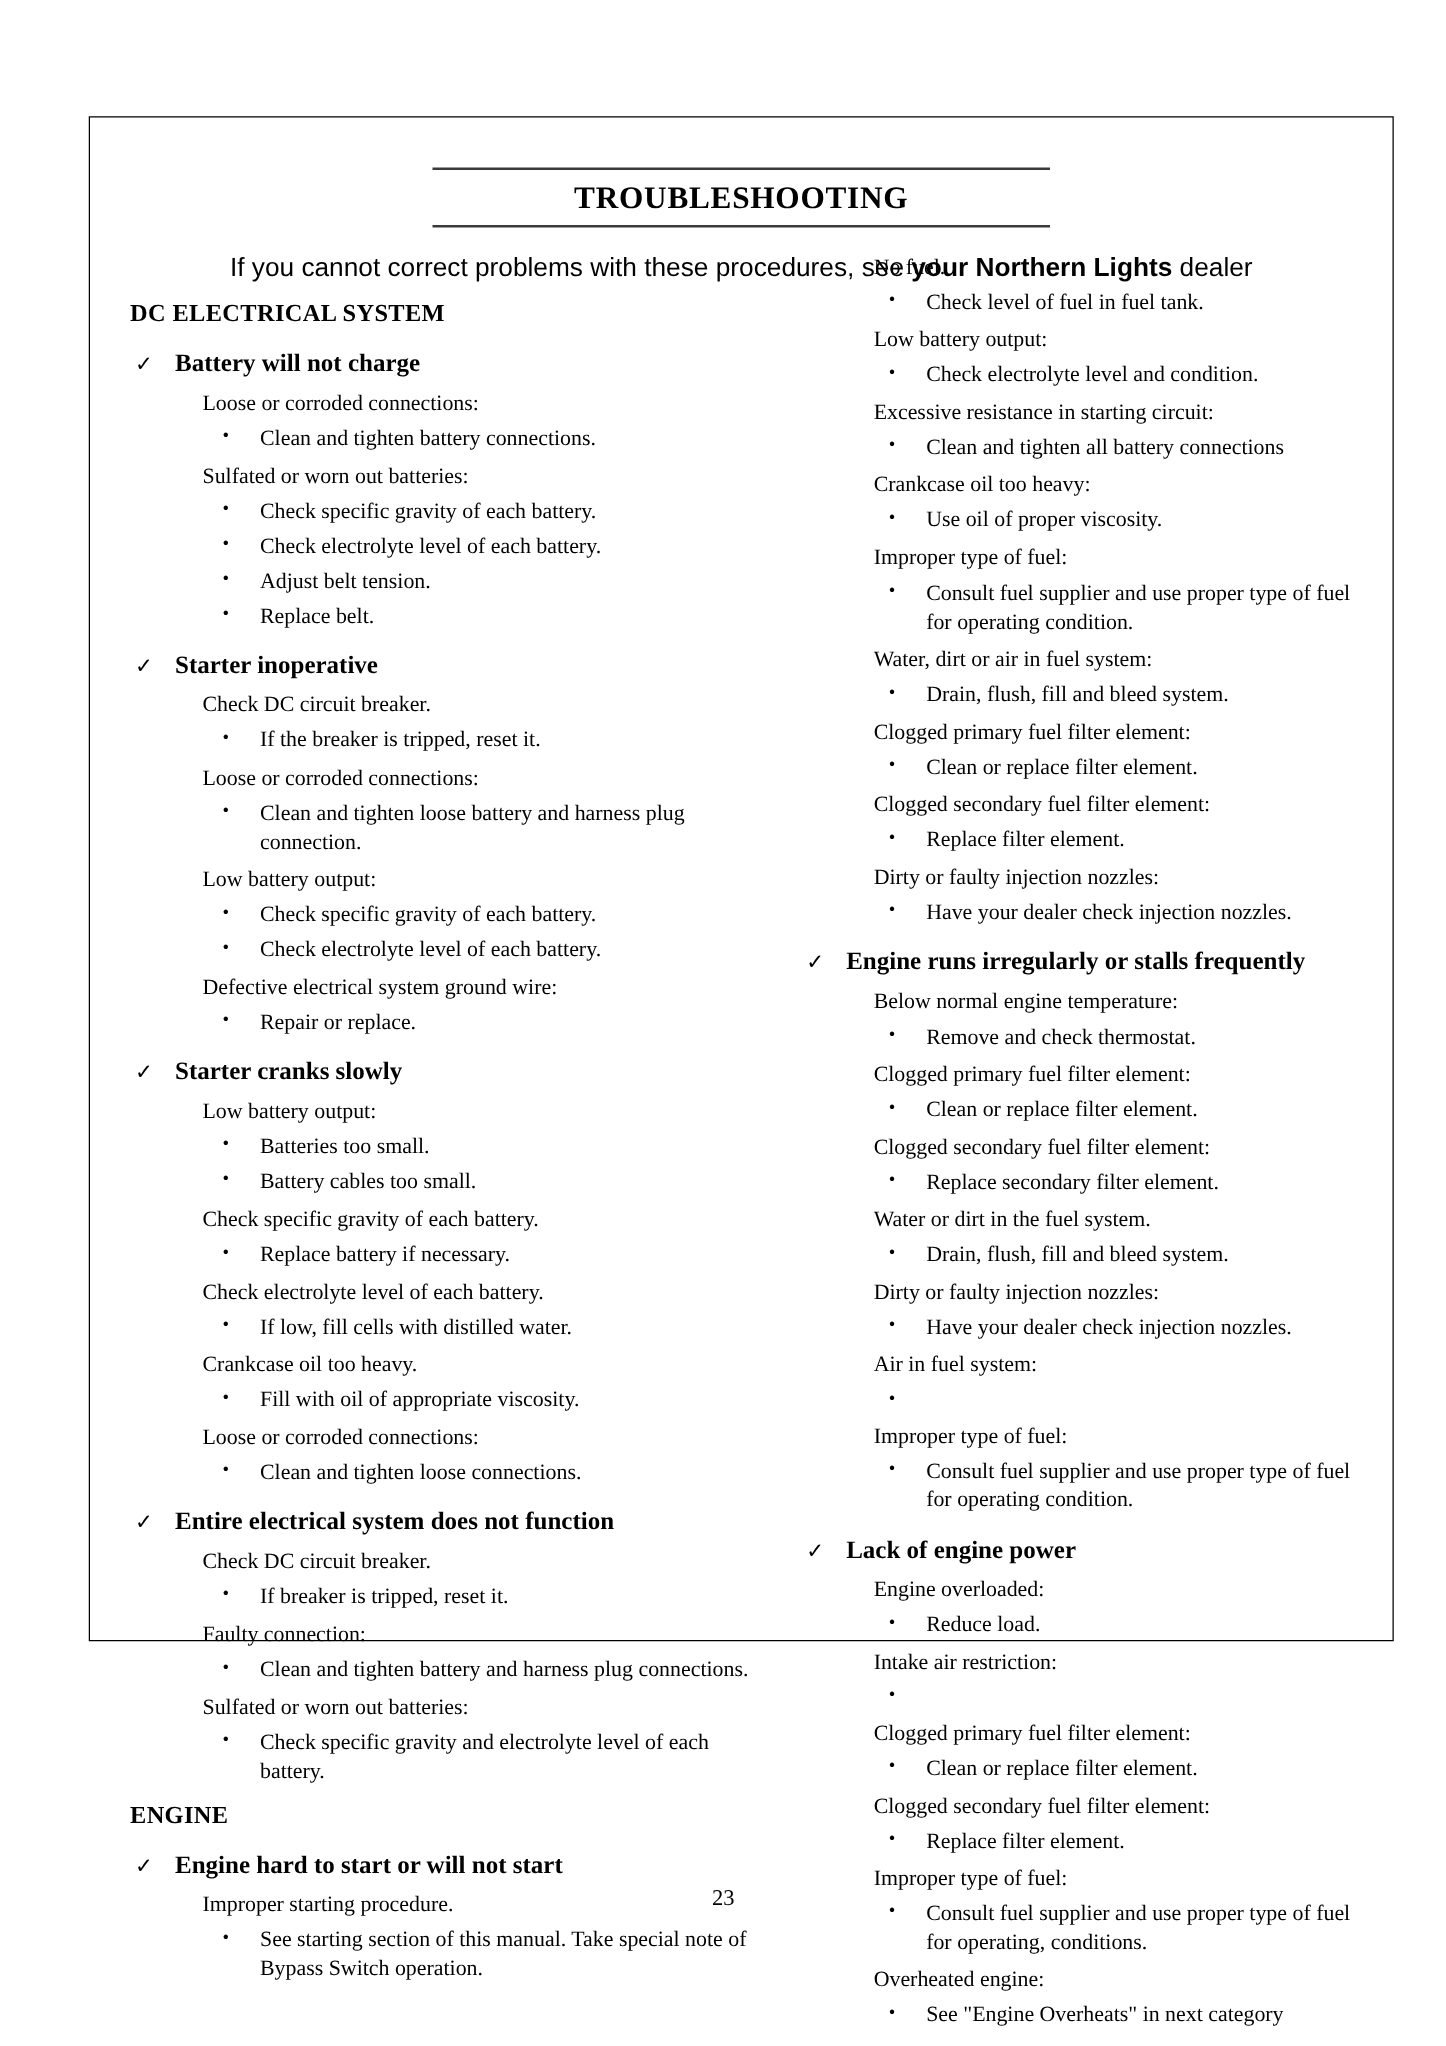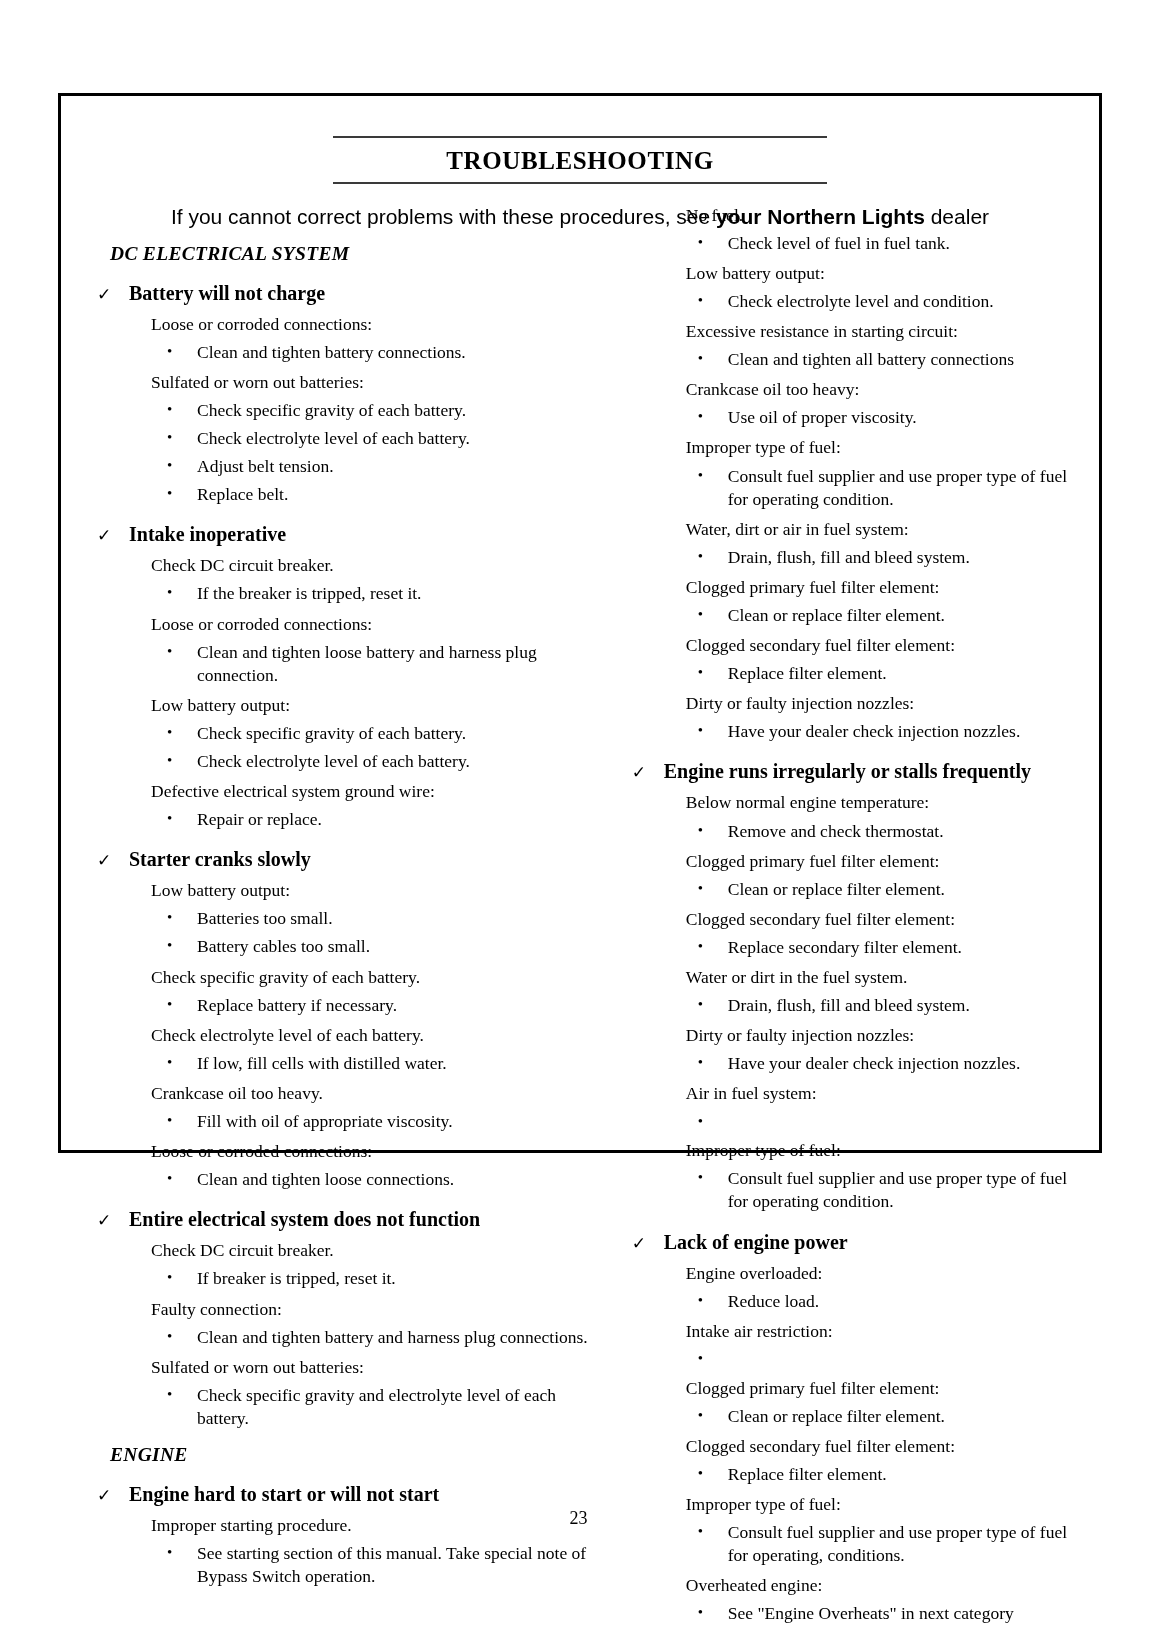--- a/index.html
+++ b/index.html
@@ -11,25 +11,25 @@
     width: 1157px;
     height: 1637px;
     font-family: "Liberation Serif", "DejaVu Serif", serif;
     color: #000000;
     position: relative;
     overflow: hidden;
   }
 
   .page-frame {
     position: absolute;
-    left: 58px;
+    left: 71px;
     top: 93px;
     width: 1044px;
-    height: 1060px;
-    border: 3px solid #000000;
+    height: 1220px;
+    border: 1px solid #000000;
     box-sizing: border-box;
   }
 
   .page-inner {
     position: absolute;
     left: 0;
     top: 0;
     right: 0;
     bottom: 0;
     padding: 26px 28px 10px 28px;
@@ -80,24 +80,23 @@
   }
   .col-right {
     width: 460px;
     padding-left: 10px;
     margin-top: -40px;
   }
 
   
   .section-head {
     font-weight: bold;
-    font-style: italic;
     font-size: 19.5px;
     letter-spacing: 0.3px;
-    margin: 14px 0 6px 21px;
+    margin: 14px 0 6px 4px;
   }
   .section-head.first { margin-top: 6px; }
 
   
   .problem {
     display: flex;
     align-items: baseline;
     margin: 16px 0 4px 0;
   }
   .check-icon {
@@ -194,21 +193,21 @@
           <div class="remedy">
             <span class="bullet">•</span>
             <span class="remedy-text">Adjust belt tension.</span>
           </div>
           <div class="remedy">
             <span class="bullet">•</span>
             <span class="remedy-text">Replace belt.</span>
           </div>
           <div class="problem">
             <span class="check-icon">✓</span>
-            <span class="problem-label">Intake inoperative</span>
+            <span class="problem-label">Starter inoperative</span>
           </div>
           <div class="cause">Check DC circuit breaker.</div>
           <div class="remedy">
             <span class="bullet">•</span>
             <span class="remedy-text">If the breaker is tripped, reset it.</span>
           </div>
           <div class="cause">Loose or corroded connections:</div>
           <div class="remedy">
             <span class="bullet">•</span>
             <span class="remedy-text">Clean and tighten loose battery and harness plug connection.</span>

